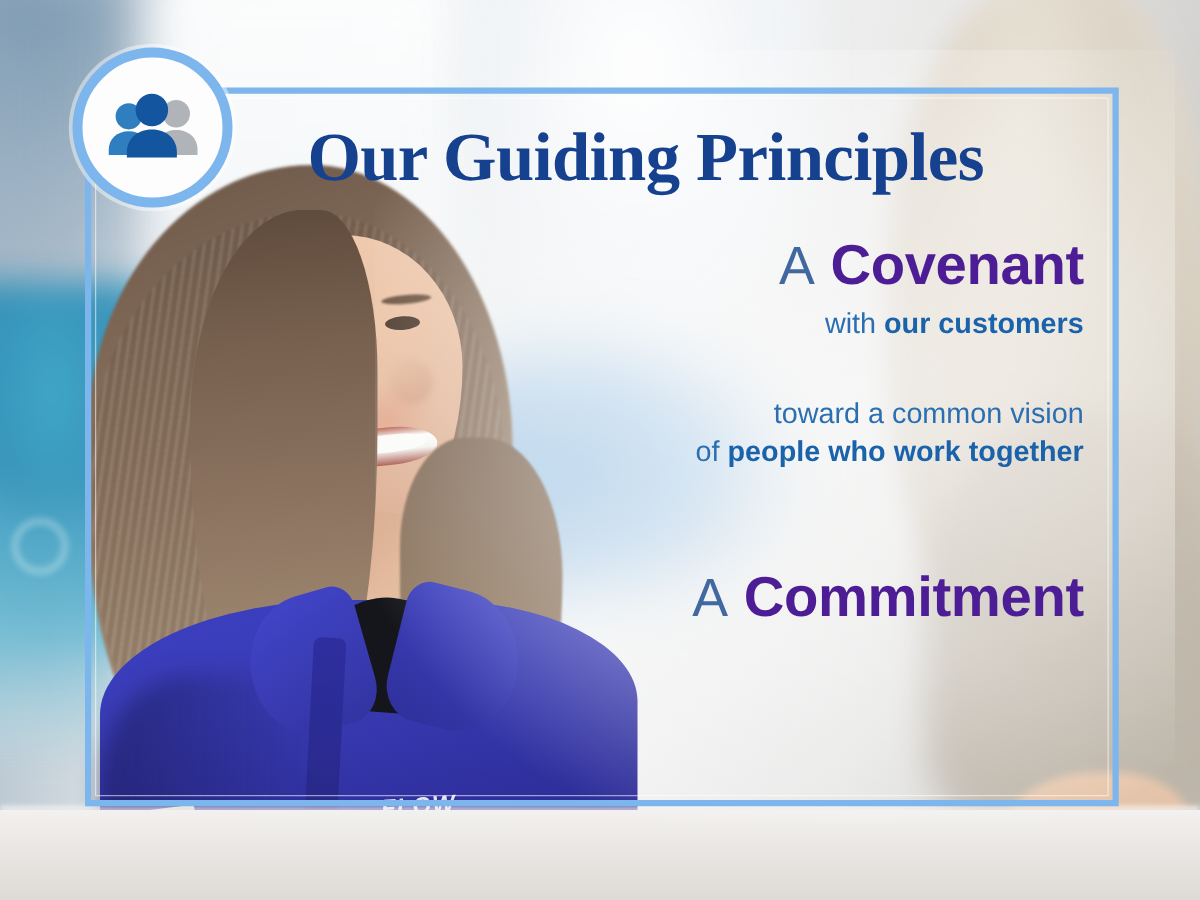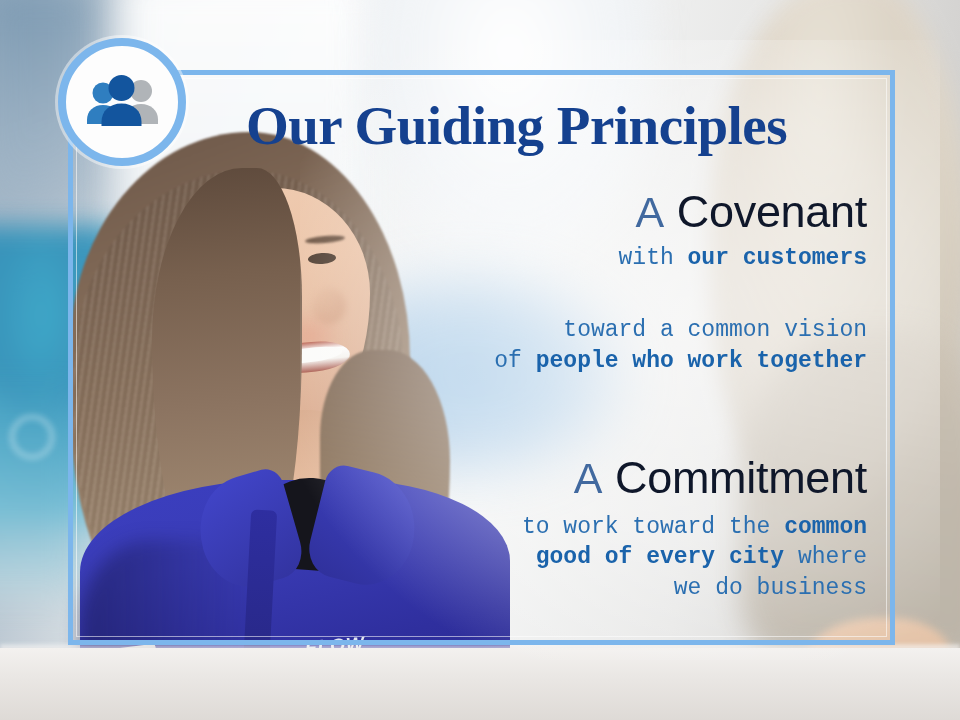--- a/index.html
+++ b/index.html
@@ -300,24 +300,24 @@
     font-size: 45px;
     line-height: 1.08;
     white-space: nowrap;
     color: #1a6bb4;
   }
   .p-head .art {
     font-weight: normal;
     color: #41699f;
     font-size: 43px;
   }
-  .p-head .word { font-weight: normal; color: #0f172a; letter-spacing: -.3px; }
+  .p-head .word { font-weight: bold; color: #4c1d95; letter-spacing: -.3px; }
 
   .p-sub {
-    font-family: Liberation Mono, monospace;
+    font-family: Liberation Sans, sans-serif;
     font-size: 23px;
     line-height: 1.33;
     color: #2b6fb1;
     margin-top: 5px;
   }
   .p-sub b { font-weight: bold; color: #1a63ab; }
   .p1 .p-sub { margin-top: 6px; }
   .p2 .p-sub { margin-top: 8px; }
   .p3 .p-sub { margin-top: 9px; }
 </style>
@@ -424,21 +424,16 @@
           <div><span>toward a common vision</span></div>
           <div><span>of </span><b>people who work together</b></div>
         </div>
     </div>
 
     <div class="principle p3">
       <div class="p-head">
         <span class="art">A</span>
         <span class="word">Commitment</span>
       </div>
-      <div class="p-sub">
-          <div><span>to work toward the </span><b>common</b></div>
-          <div><b>good of every city</b><span> where</span></div>
-          <div><span>we do business</span></div>
-        </div>
     </div>
 
   </div>
 </div>
 
 </body></html>

